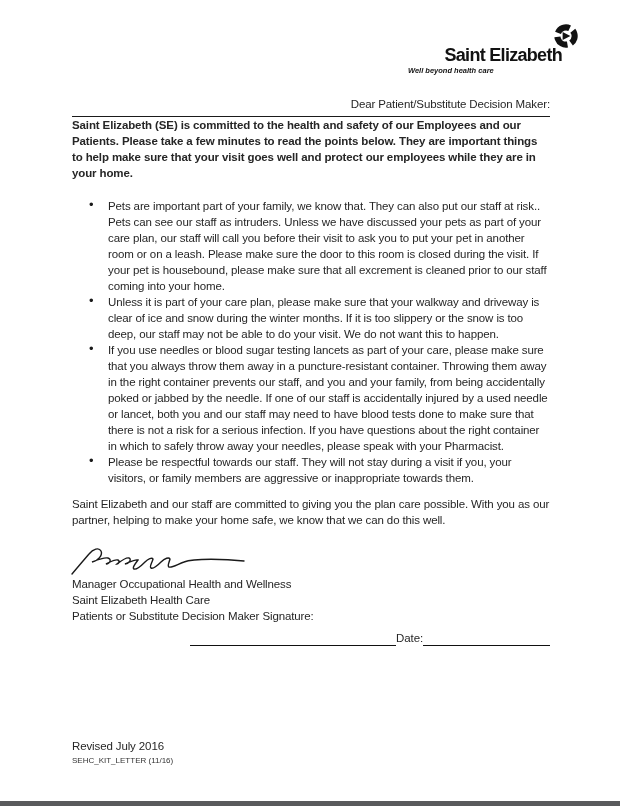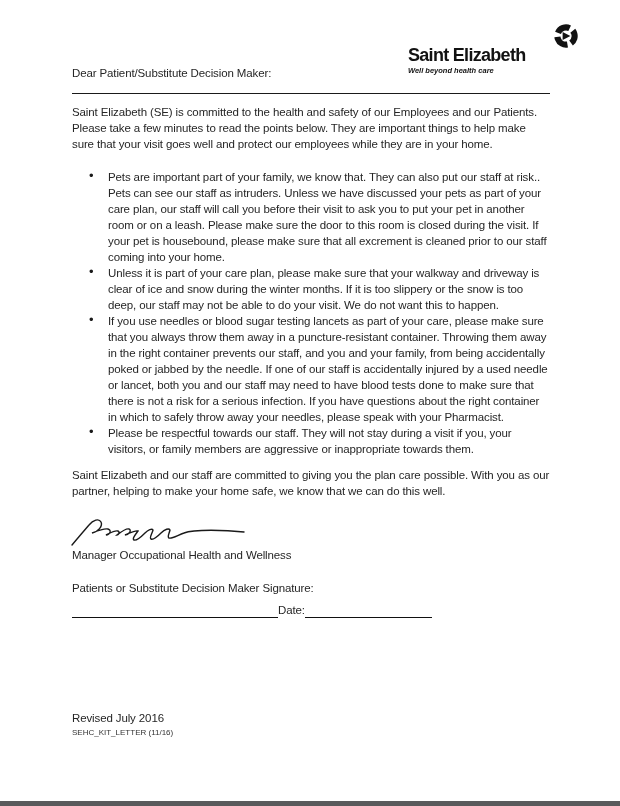--- a/index.html
+++ b/index.html
@@ -9,57 +9,58 @@
     font-family:"Liberation Sans", sans-serif;
     position:relative;
     overflow:hidden;
   }
   .page { position:absolute; inset:0; background:#fff; }
 
   
   .logo-block { position:absolute; top:24px; right:42px; width:170px; }
   .logo-icon-svg { position:absolute; top:0; right:0; width:24px; height:24px; }
   .logo-name {
-    padding-top:24px; padding-right:16px;
+    padding-top:24px; text-align:right; padding-right:16px;
     font-size:18px; font-weight:bold; letter-spacing:-0.7px;
     line-height:15px; color:#121212; white-space:nowrap;
   }
   .logo-tagline {
     padding-right:23px; margin-top:3px;
     font-size:7.5px; font-weight:bold; font-style:italic;
     color:#121212; white-space:nowrap;
   }
 
   
   .content {
     position:absolute; left:72px; top:0; width:478px;
     font-size:11.5px; line-height:16px; color:#262626;
     letter-spacing:-0.12px;
   }
   .salutation {
-    margin-top:65px;
-    padding-bottom:12px;
+    margin-top:96px;
+    padding-bottom:4px;
     border-bottom:1.5px solid #1a1a1a;
+    text-align:right;
   }
-  .intro { margin-top:10px; }
+  .intro { margin-top:0;font-weight:bold; }
   ul.points { margin:17px 0 0 0; padding:0; list-style:none; }
   li.point { position:relative; padding-left:36px; }
   li.point::before {
     content:"\2022";
     position:absolute; left:17px; top:-1px;
     font-size:13px; color:#1a1a1a;
   }
   .closing { margin-top:10px; }
 
   .sig-svg { display:block; margin-top:9px; margin-left:-4px; width:180px; height:36px; }
 
   .signer-line { margin:0; }
 
-  .sig-label { margin-top:17px; }
-  .sig-row { margin-top:6px; display:flex; align-items:flex-end; }
+  .sig-label { }
+  .sig-row { margin-top:6px; display:flex; align-items:flex-end;justify-content:flex-end; }
   .sig-line { border-bottom:1px solid #111; height:15px; display:inline-block; }
   .sig-line.who { width:206px; }
   .sig-line.when { width:127px; }
   .date-label { line-height:16px; }
 
   .footer { margin-top:92px; }
   .footer-code { font-size:8px; line-height:11px; margin-top:1px; letter-spacing:0; color:#333; }
 
   .bottom-bar {
     position:absolute; left:0; bottom:0; width:620px; height:5px;
@@ -100,20 +101,21 @@
                C29 20 36 17 40 18 C44 19 42 24 38 24 C42 22 47 19 50 20
                C52 21 51 24 49 24 C53 21 58 17 61 18 C64 19 61 24 57 24
                C62 22 67 19 70 20 C67 24 64 28 66 29 C68 30 73 26 77 22
                C80 19 84 17 85 19 C84 23 81 27 83 28 C85 29 90 25 93 22
                C97 18 101 17 102 19 C101 23 99 26 101 27 C104 28 110 24 116 22
                C126 18 158 19 176 21" fill="none" stroke="#1a1a1a" stroke-width="1.4" stroke-linecap="round"></path>
     </svg>
 
     <div class="signer-block">
       <div class="signer-line">Manager Occupational Health and Wellness</div>
+      <div class="signer-line">Saint Elizabeth Health Care</div>
     </div>
 
     <div class="sig-label">Patients or Substitute Decision Maker Signature:</div>
 
     <div class="sig-row">
       <span class="sig-line who"></span>
         <span class="date-label">Date:</span>
         <span class="sig-line when"></span>
     </div>
 

